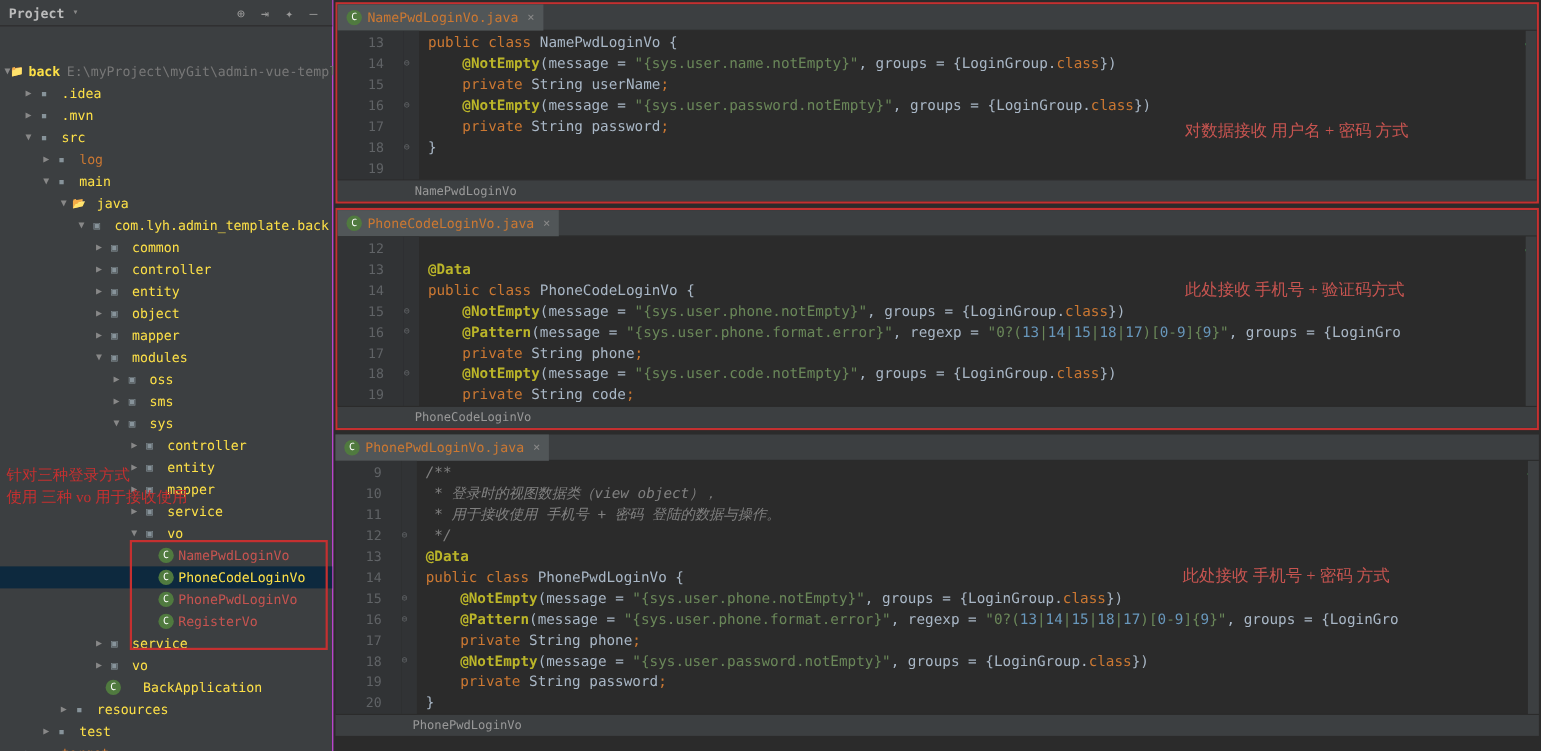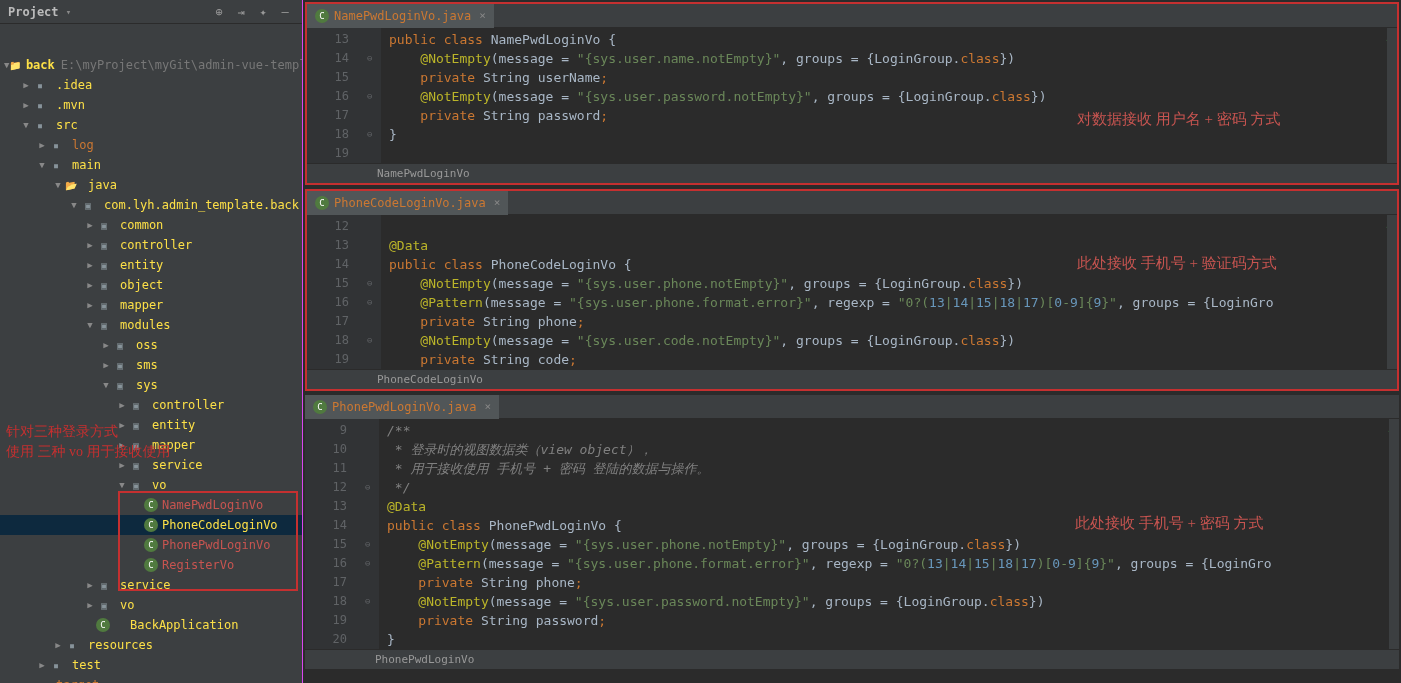--- a/index.html
+++ b/index.html
@@ -31,21 +31,21 @@
 .tabbar { height: 24px; display: flex; align-items: center; background: #3c3f41; border-bottom: 1px solid #2b2b2b; }
 .tab { height: 24px; display: flex; align-items: center; padding: 0 8px; background: #515658; cursor: pointer; }
 .tab .tabicon { width: 14px; height: 14px; border-radius: 50%; background: #507a3f; color: #fff; display: flex; align-items: center; justify-content: center; font-size: 9px; margin-right: 5px; }
 .tab .tabname { color: #cc7832; }
 .tab .close { margin-left: 8px; color: #888; font-size: 11px; }
 .code { display: flex; background: #2b2b2b; position: relative; }
 .gutter { width: 60px; background: #313335; text-align: right; padding-right: 18px; color: #606366; font-family: Consolas, monospace; font-size: 12px; line-height: 19px; padding-top: 2px; }
 .foldbar { width: 14px; background: #313335; font-size: 9px; color: #606366; line-height: 19px; padding-top: 2px; }
 .lines { flex: 1; font-family: Consolas, monospace; font-size: 13px; line-height: 19px; padding-left: 8px; padding-top: 2px; white-space: pre; overflow: hidden; }
 .kw { color: #cc7832; }
-.ann { color: #bbb529; }
+.ann { color: #bbb529; font-weight: bold; }
 .str { color: #6a8759; }
 .num { color: #6897bb; }
 .com { color: #808080; font-style: italic; }
 .annot-red { color: #c75450; font-family: "Microsoft YaHei"; position: absolute; font-size: 15px; font-style: normal; }
 .breadcrumb { height: 20px; background: #3c3f41; display: flex; align-items: center; padding-left: 70px; color: #999; font-size: 11px; border-top: 1px solid #2b2b2b; }
 .red-box { border: 2px solid #c53030; position: absolute; }
 .side-annot { position: absolute; color: #c53030; font-size: 14px; font-family: "Microsoft YaHei"; }
 .checkmark { position: absolute; right: 4px; top: 4px; color: #499c54; font-size: 12px; }
 .errstripe { position: absolute; right: 0; top: 0; width: 10px; bottom: 0; background: #3c3f41; }
 </style>

